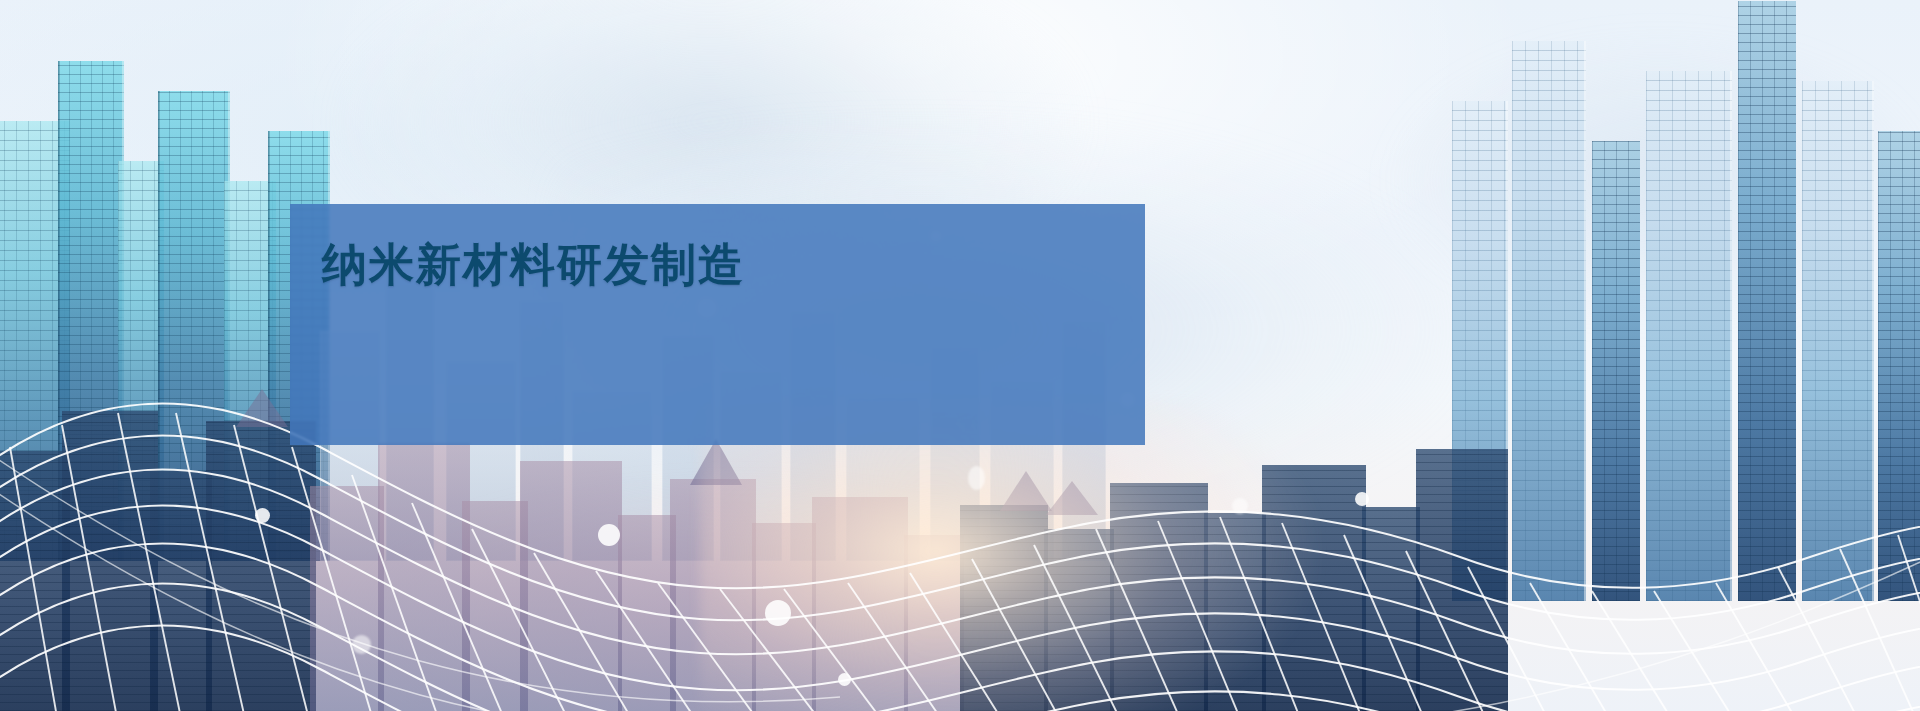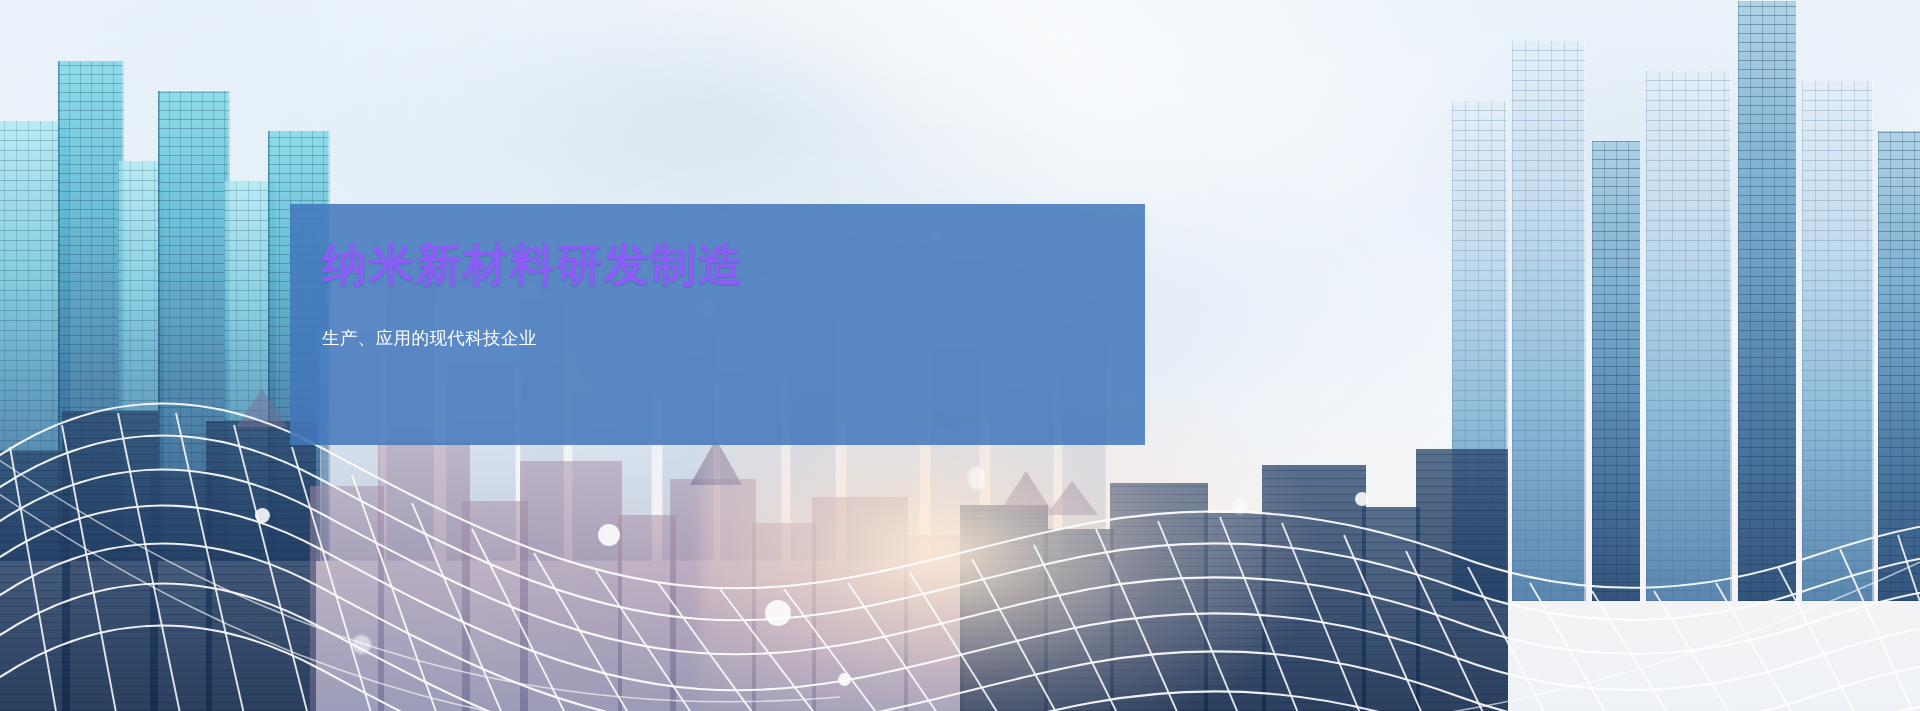--- a/index.html
+++ b/index.html
@@ -175,21 +175,21 @@
   .panel-inner{
     position:absolute;
     left:32px; top:0;
     width:790px; height:100%;
   }
   .title{
     position:absolute;
     left:0; top:36px;
     font-size:45px;
     font-weight:bold;
-    color:#8b5cf6;
+    color:#0c4a6e;
     letter-spacing:2px;
     line-height:1.1;
     white-space:nowrap;
     text-shadow:0 1px 2px rgba(20,50,90,.25);
   }
   .subtitle{
     position:absolute;
     left:0; top:117px;
     width:790px;
     font-size:17.5px;
@@ -335,18 +335,17 @@
   <div class="dot" style="left:1355px; top:492px; width:14px; height:14px;"></div>
   <div class="dotSoft" style="left:968px;  top:466px; width:17px; height:24px;"></div>
   <div class="dotSoft" style="left:697px;  top:298px; width:20px; height:20px;"></div>
   <div class="dotSoft" style="left:1120px; top:392px; width:15px; height:15px;"></div>
   <div class="dotSoft" style="left:930px;  top:230px; width:12px; height:12px;"></div>
 
   <div class="panel">
     <div class="panel-inner">
       <h1 class="title">纳米新材料研发制造</h1>
       <div class="subtitle">
-        <span class="ln">生产、应用的现代科技企业</span>
       </div>
     </div>
   </div>
 
 </div>
 
 </body></html>

